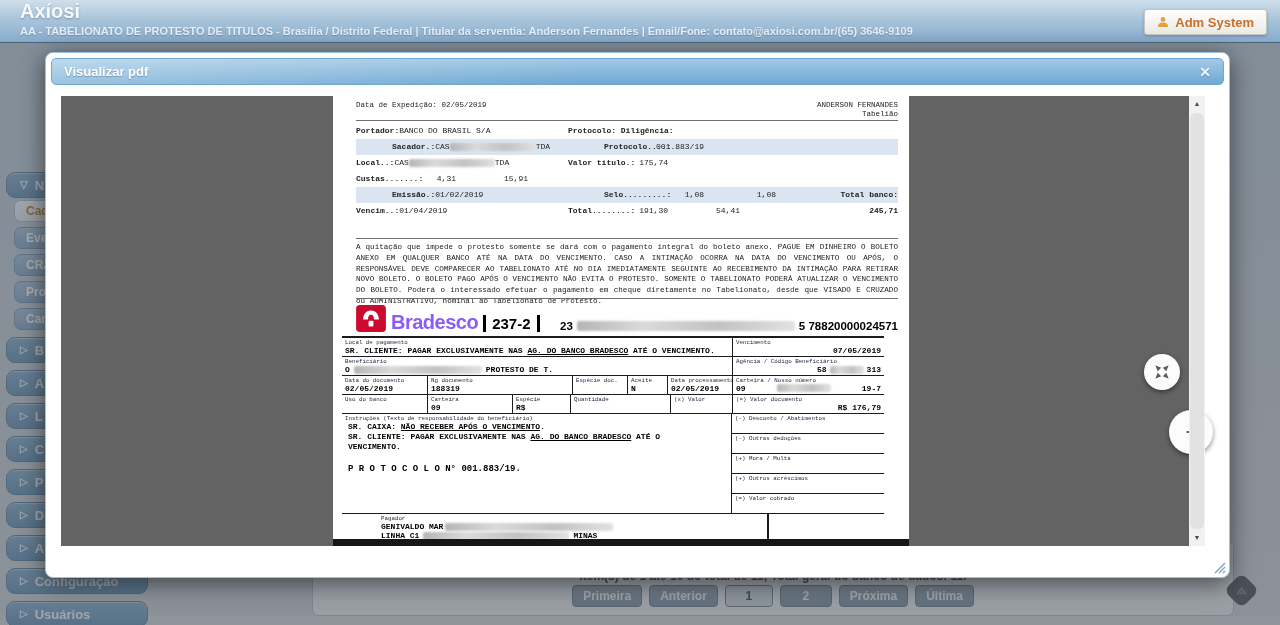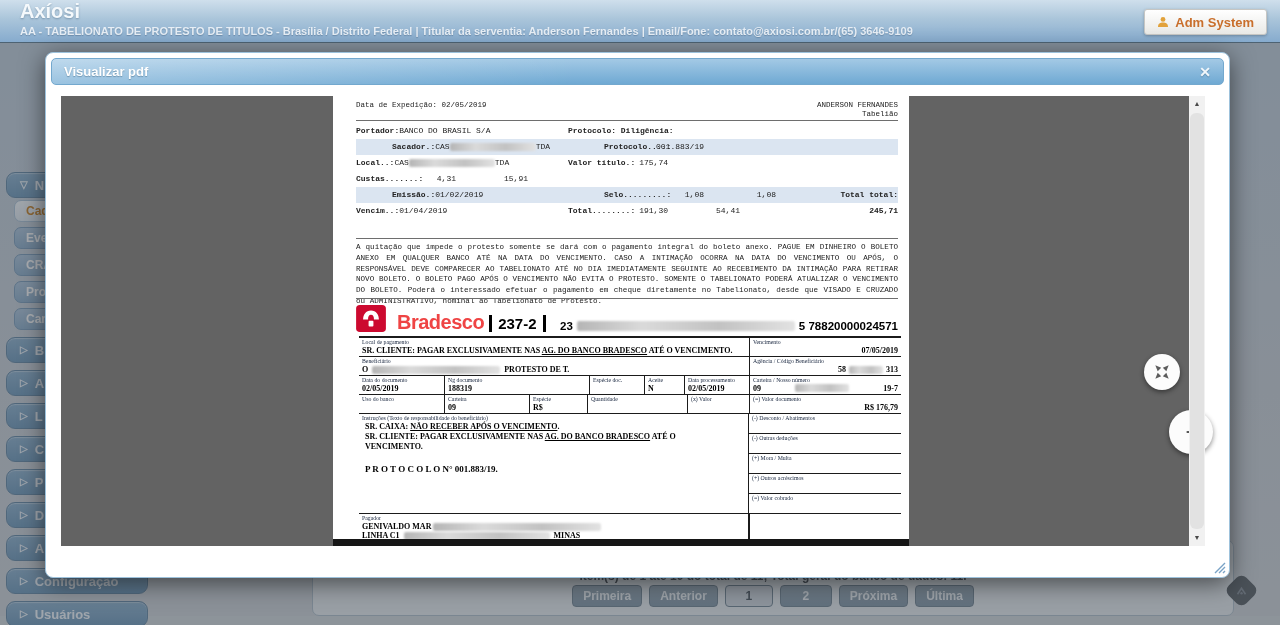--- a/index.html
+++ b/index.html
@@ -83,28 +83,28 @@
   .rlab{position:absolute;left:0;}
   .v1{position:absolute;left:40px;width:60px;text-align:right;}
   .v2{position:absolute;left:112px;width:60px;text-align:right;}
   .vx{position:absolute;right:0;text-align:right;}
   .notice{position:absolute;left:23px;right:11px;top:146px;font-size:7.6px;line-height:10.8px;text-align:justify;}
   .red{display:inline-block;height:8px;border-radius:2px;vertical-align:middle;
     background:linear-gradient(90deg,#b5b5b5,#dadada 30%,#c2c2c2 65%,#e2e2e2);filter:blur(1.3px);}
 
   
   .bradesco-row{position:absolute;left:23px;top:204px;width:542px;height:34px;display:flex;align-items:flex-end;padding-bottom:2px;box-sizing:border-box;}
-  .bank-name{font-size:20px;font-weight:bold;color:#ef4444;letter-spacing:-0.5px;line-height:20px;margin-left:11px;}
+  .bank-name{font-size:20px;font-weight:bold;color:#8b5cf6;letter-spacing:-0.5px;line-height:20px;margin-left:5px;}
   .bank-code{font-size:15px;font-weight:bold;color:#000;border-left:3px solid #000;border-right:3px solid #000;
     padding:0 6px;line-height:17px;margin-left:5px;}
   .digit-line{margin-left:auto;font-size:11.5px;font-weight:bold;color:#000;white-space:nowrap;display:flex;align-items:center;gap:4px;}
 
   
-  .boleto{position:absolute;left:26px;top:240px;width:542px;border-top:2px solid #1b1b1b;box-sizing:border-box;
-    font-family:Liberation Serif, serif;}
+  .boleto{position:absolute;left:9px;top:240px;width:542px;border-top:2px solid #1b1b1b;box-sizing:border-box;
+    font-family:Liberation Mono, monospace;}
   .brow{display:flex;border-bottom:1px solid #1b1b1b;box-sizing:border-box;}
   .bcell{border-left:1px solid #1b1b1b;padding:1px 3px 0;box-sizing:border-box;overflow:hidden;}
   .bcell:first-child{border-left:none;}
   .blabel{font-size:5.8px;line-height:7px;color:#16243d;white-space:nowrap;}
   .bval{font-size:8px;font-weight:bold;line-height:9px;color:#000;white-space:nowrap;}
   .r{text-align:right;}
   .u{text-decoration:underline;}
   .instr-left{width:390px;border-right:1px solid #1b1b1b;padding:1px 3px;box-sizing:border-box;}
   .instr-line{font-size:8px;font-weight:bold;line-height:10px;color:#000;padding-left:3px;}
   .money-col{flex:1;}
@@ -258,21 +258,21 @@
                 <span class="v1">4,31</span>
                 <span class="v2">15,91</span>
               </div>
           </div>
           <div class="prow shade">
             <div class="pl"><b>Emissão.:</b><span>01/02/2019</span></div>
             <div class="pr">
                 <b class="rlab">Selo.........:</b>
                 <span class="v1">1,08</span>
                 <span class="v2">1,08</span>
-                <b class="vx">Total total:</b>
+                <b class="vx">Total banco:</b>
               </div>
           </div>
           <div class="prow">
             <div class="pl"><b>Vencim..:</b><span>01/04/2019</span></div>
             <div class="pr">
                 <b class="rlab">Total........:</b>
                 <span class="v1">191,30</span>
                 <span class="v2">54,41</span>
                 <b class="vx">245,71</b>
               </div>
@@ -403,21 +403,21 @@
               <div class="money-cell">
                   <div class="blabel">(+) Outros acréscimos</div>
                 </div>
               <div class="money-cell">
                   <div class="blabel">(=) Valor cobrado</div>
                 </div>
             </div>
           </div>
 
           <div class="brow" style="height:27px;border-bottom:none;">
-            <div class="bcell" style="width:390px;border-right:1px solid #1b1b1b;">
+            <div class="bcell" style="width:390px;border-right:1px solid #1b1b1b;margin-left:36px;">
               <div class="blabel">Pagador</div>
               <div class="bval"><span>GENIVALDO MAR</span><span class="red" style="width:168px;margin-left:2px;"></span></div>
               <div class="bval"><span>LINHA C1</span><span class="red" style="width:146px;margin:0 4px;"></span><span>MINAS</span></div>
             </div>
             <div class="bcell" style="flex:1;"></div>
           </div>
         </div>
 
         <div class="blackbar"></div>
       </div>

